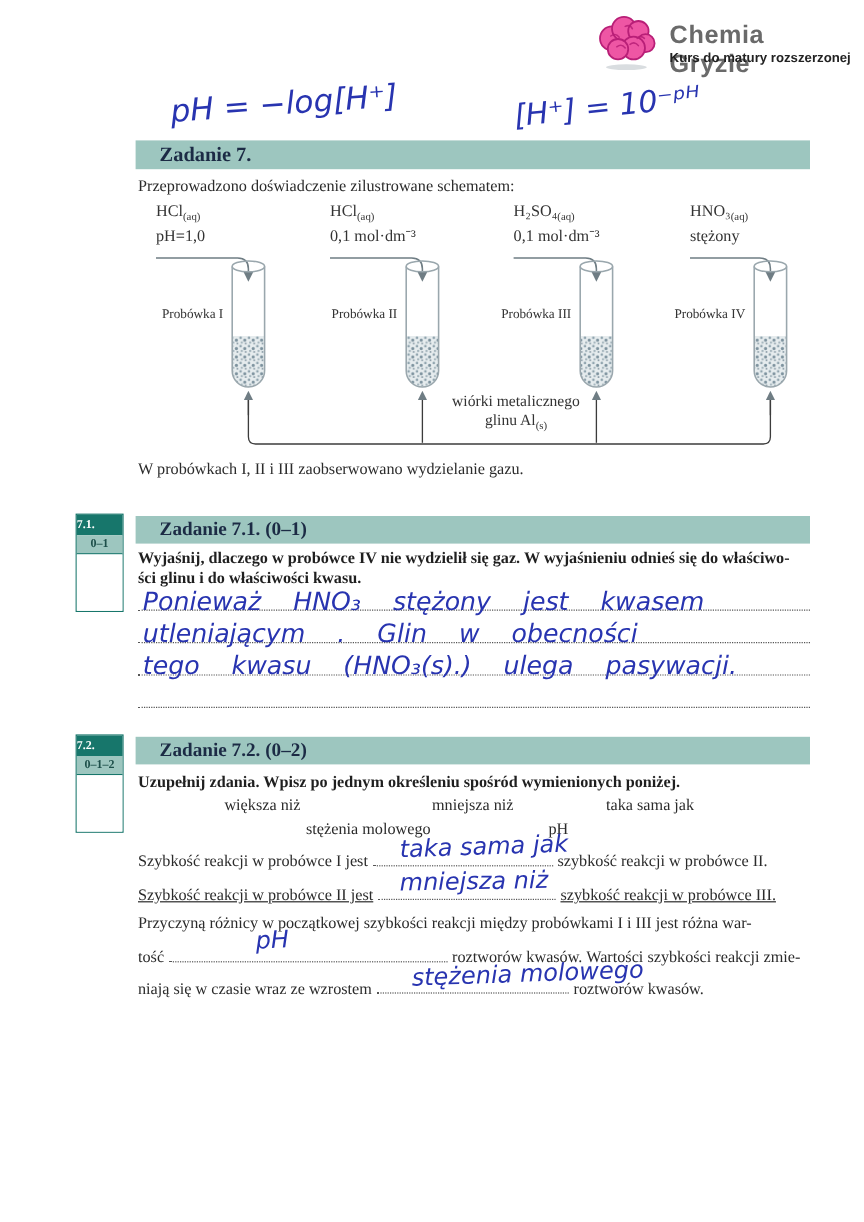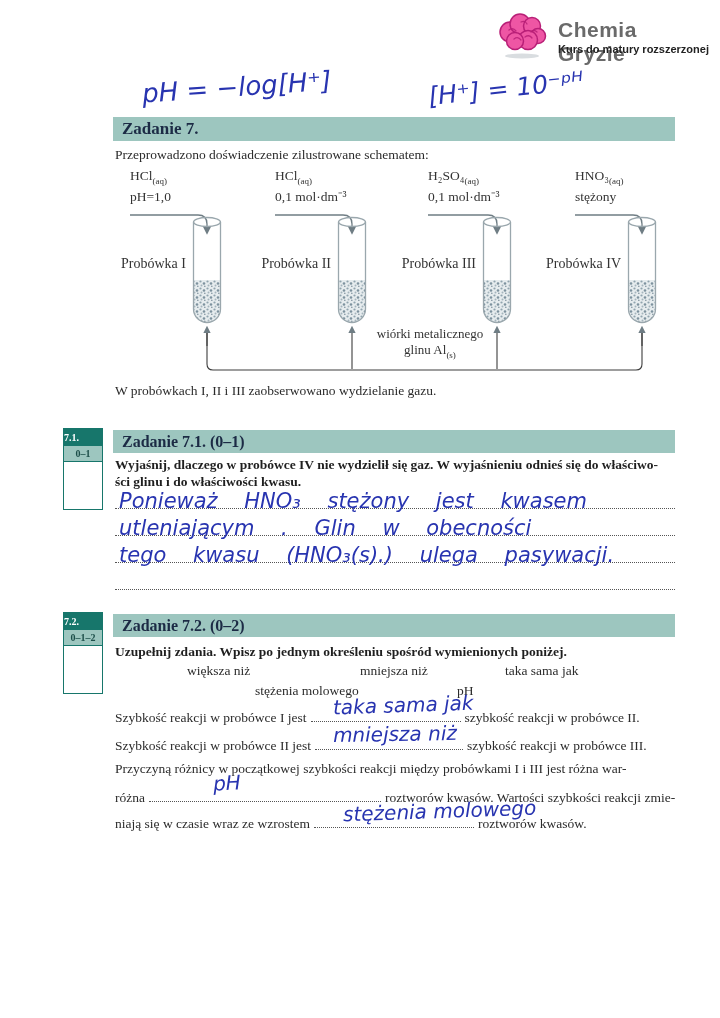--- a/index.html
+++ b/index.html
@@ -14,42 +14,42 @@
   .logo-sub { position:absolute; left:63px; top:33px; font-family:"Liberation Sans",sans-serif;
               font-weight:bold; font-size:11px; color:#222222; }
 
   
   .hand { font-family:"DejaVu Sans",sans-serif; font-style:italic; color:#2834b0; white-space:nowrap; }
   .formula-left  { position:absolute; left:142px; top:72px; font-size:26px; transform:rotate(-4deg); }
   .formula-right { position:absolute; left:428px; top:74px; font-size:25px; transform:rotate(-6deg); }
 
   
   .band { position:absolute; left:113px; width:562px; background:#9dc6bf; color:#1c2b45;
-          font-weight:bold; font-size:17px; padding-left:9px; }
+          font-weight:bold; font-size:17px; padding-left:20px; }
   .band7   { top:117px; height:24px; line-height:24px; }
   .band71  { top:430px; height:23px; line-height:23px; font-size:16px; }
   .band72  { top:614px; height:23px; line-height:23px; font-size:16px; }
 
   .badge { position:absolute; left:63px; width:40px; border:1px solid #17766b; background:#fff; }
   .badge71 { top:428px; } .badge72 { top:612px; }
   .badge-id { height:17px; line-height:17px; background:#17766b; color:#ffffff; font-size:10px;
               font-weight:bold; text-align:left; }
   .badge-score { height:16px; line-height:16px; background:#9dc6bf; color:#1d4f4a; font-size:10px;
                  font-weight:bold; text-align:center; border-bottom:1px solid #17766b; }
   .badge-box { height:47px; background:#ffffff; }
 
   .bodytext { position:absolute; left:115px; width:562px; font-size:13.5px; color:#2b2b2b; }
   .boldtext { font-weight:bold; color:#1f1f1f; }
 
   
   .diagram { position:absolute; left:115px; top:168px; width:560px; height:212px; }
   .diagram svg { position:absolute; left:0; top:0; }
   .reagent { position:absolute; top:0; font-size:13.5px; color:#333; line-height:16px; }
   .reagent sub { font-size:9px; }
-  .tube-name { position:absolute; top:88px; width:110px; text-align:right; font-size:14px; color:#333; }
+  .tube-name { position:absolute; top:88px; width:110px; text-align:right; font-size:11px; color:#333; }
   .bracket-label { position:absolute; left:250px; top:158px; width:130px; text-align:center;
                    font-size:13px; color:#333; line-height:16px; }
   .bracket-label sub { font-size:9px; }
 
   
   .answers { position:absolute; left:115px; top:482px; width:560px; }
   .ansrow { position:relative; height:27px; border-bottom:1.5px dotted #555; }
   .ansrow .hand { position:absolute; left:4px; bottom:-5px; font-size:21px; word-spacing:20px; }
 
   
@@ -212,29 +212,29 @@
   <span class="option" style="left:360px; top:663px;">mniejsza niż</span>
   <span class="option" style="left:505px; top:663px;">taka sama jak</span>
   <span class="option" style="left:255px; top:683px;">stężenia molowego</span>
   <span class="option" style="left:457px; top:683px;">pH</span>
 
   <div class="sline" style="top:707px;">
     <span>Szybkość reakcji w probówce I jest</span><span class="blank w150"></span><span>szybkość reakcji w probówce II.</span>
     <span class="hand fill" style="left:218px; top:-14px; transform:rotate(-2deg);">taka sama jak</span>
   </div>
 
-  <div class="sline" style="top:735px;">
+  <div class="sline" style="top:735px;text-decoration:underline;">
     <span>Szybkość reakcji w probówce II jest</span><span class="blank w148"></span><span>szybkość reakcji w probówce III.</span>
     <span class="hand fill" style="left:218px; top:-13px; transform:rotate(-1deg);">mniejsza niż</span>
   </div>
 
   <div class="sline" style="top:761px;">Przyczyną różnicy w początkowej szybkości reakcji między probówkami I i III jest różna war-</div>
 
   <div class="sline" style="top:787px;">
-    <span>różna</span><span class="blank w232"></span><span>roztworów kwasów. Wartości szybkości reakcji zmie-</span>
+    <span>tość</span><span class="blank w232"></span><span>roztworów kwasów. Wartości szybkości reakcji zmie-</span>
     <span class="hand fill" style="left:98px; top:-16px; transform:rotate(-3deg);">pH</span>
   </div>
 
   <div class="sline" style="top:813px;">
     <span>niają się w czasie wraz ze wzrostem</span><span class="blank w160"></span><span>roztworów kwasów.</span>
     <span class="hand fill" style="left:228px; top:-14px; transform:rotate(-2deg);">stężenia molowego</span>
   </div>
 
 </div>
 

